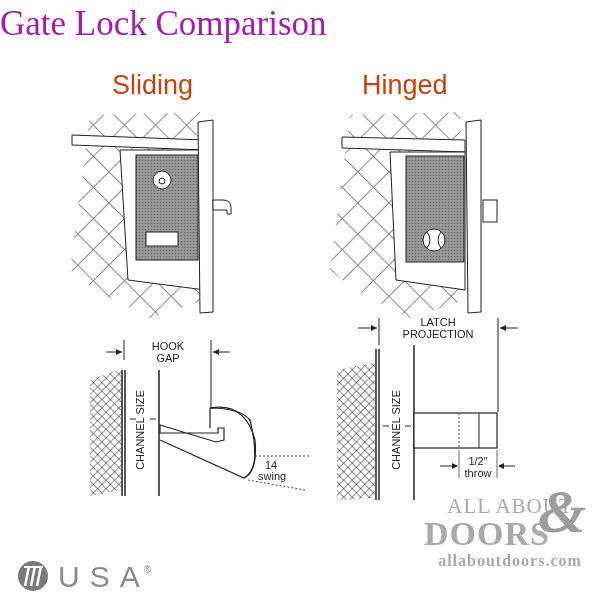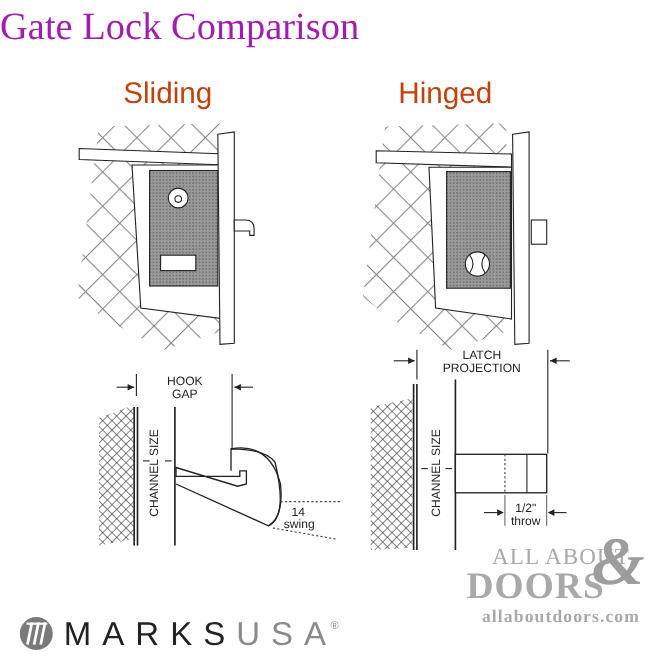--- a/index.html
+++ b/index.html
@@ -124,21 +124,20 @@
   <g>
     <circle cx="33" cy="576" r="15" fill="#7a7a7a"></circle>
     <line x1="25" y1="586" x2="29" y2="566" stroke="#fff" stroke-width="2.5"></line>
     <line x1="31" y1="586" x2="35" y2="566" stroke="#fff" stroke-width="2.5"></line>
     <line x1="37" y1="586" x2="41" y2="566" stroke="#fff" stroke-width="2.5"></line>
     <line x1="24" y1="567" x2="43" y2="567" stroke="#fff" stroke-width="2"></line>
   </g>
 </svg>
 
 <div class="brand" style="left:58px;">
-  <span class="brand-word brand-marks">MARKS</span>
   <span class="brand-word brand-usa">USA</span>
   <span class="brand-reg">®</span>
 </div>
 
 <div class="wm">
   <div class="l1">ALL ABOUT</div>
   <div class="l2" style="text-align:left;padding-left:4px;">DOORS</div>
   <div class="l4">allaboutdoors.com</div>
   <span class="amp">&amp;</span>
 </div>

